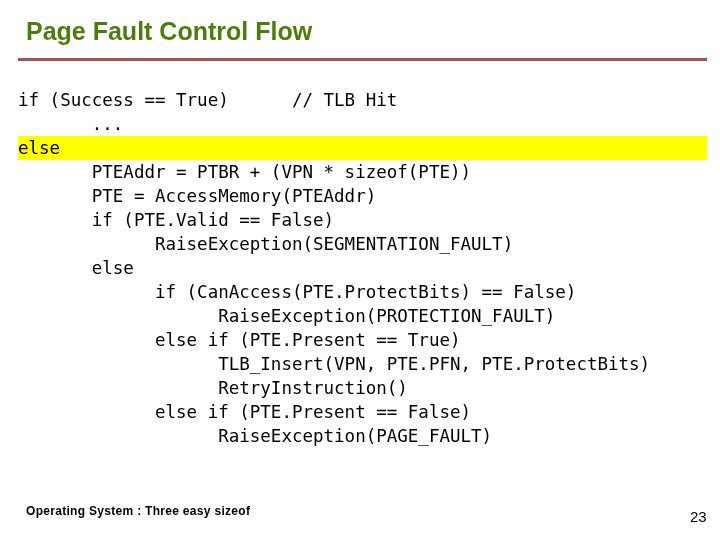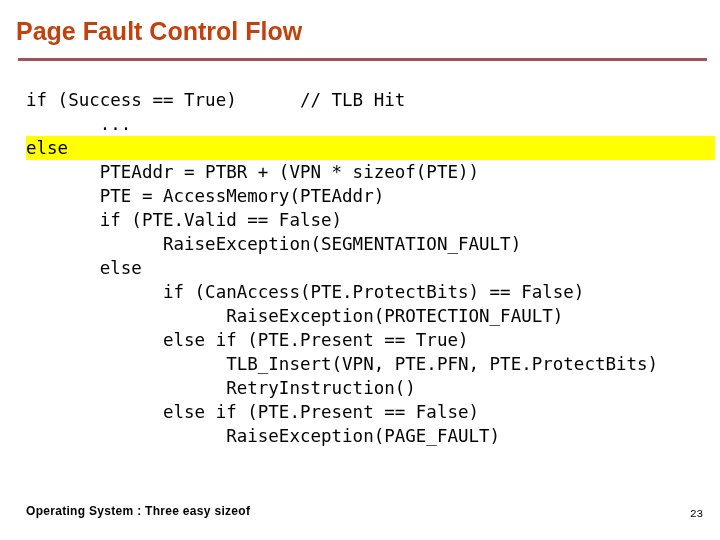--- a/index.html
+++ b/index.html
@@ -12,26 +12,26 @@
     height: 540px;
     position: relative;
     overflow: hidden;
     font-family: "Liberation Sans", sans-serif;
     -webkit-font-smoothing: none;
   }
 
   
   #slide-title {
     position: absolute;
-    left: 16px;
+    left: 26px;
     top: 17px;
     font-family: "Liberation Sans", sans-serif;
     font-size: 25px;
     font-weight: bold;
-    color: #c2410c;
+    color: #4d7c0f;
     letter-spacing: 0px;
     white-space: nowrap;
   }
 
   #title-rule {
     position: absolute;
     left: 18px;
     top: 58px;
     width: 689px;
     height: 3px;
@@ -42,21 +42,20 @@
   #code-block {
     position: absolute;
     left: 18px;
     top: 88px;
     width: 689px;
     font-family: "DejaVu Sans Mono", monospace;
     font-size: 17.5px;
     line-height: 24px;
     color: #000000;
     white-space: pre;
-    margin-left: 8px;
   }
 
   .code-line {
     position: relative;
     height: 24px;
     white-space: pre;
   }
 
   .code-line .ln-text {
     position: relative;
@@ -79,22 +78,22 @@
     font-weight: bold;
     color: #000000;
     letter-spacing: 0.3px;
     white-space: nowrap;
   }
 
   #page-number {
     position: absolute;
     left: 690px;
     top: 508px;
-    font-family: Liberation Mono, monospace;
-    font-size: 11px;
+    font-family: Liberation Sans, sans-serif;
+    font-size: 15px;
     color: #000000;
     white-space: nowrap;
   }
 </style>
 </head>
 <body>
 
 <div id="slide-title">Page Fault Control Flow</div>
 
 <div id="title-rule"></div>

